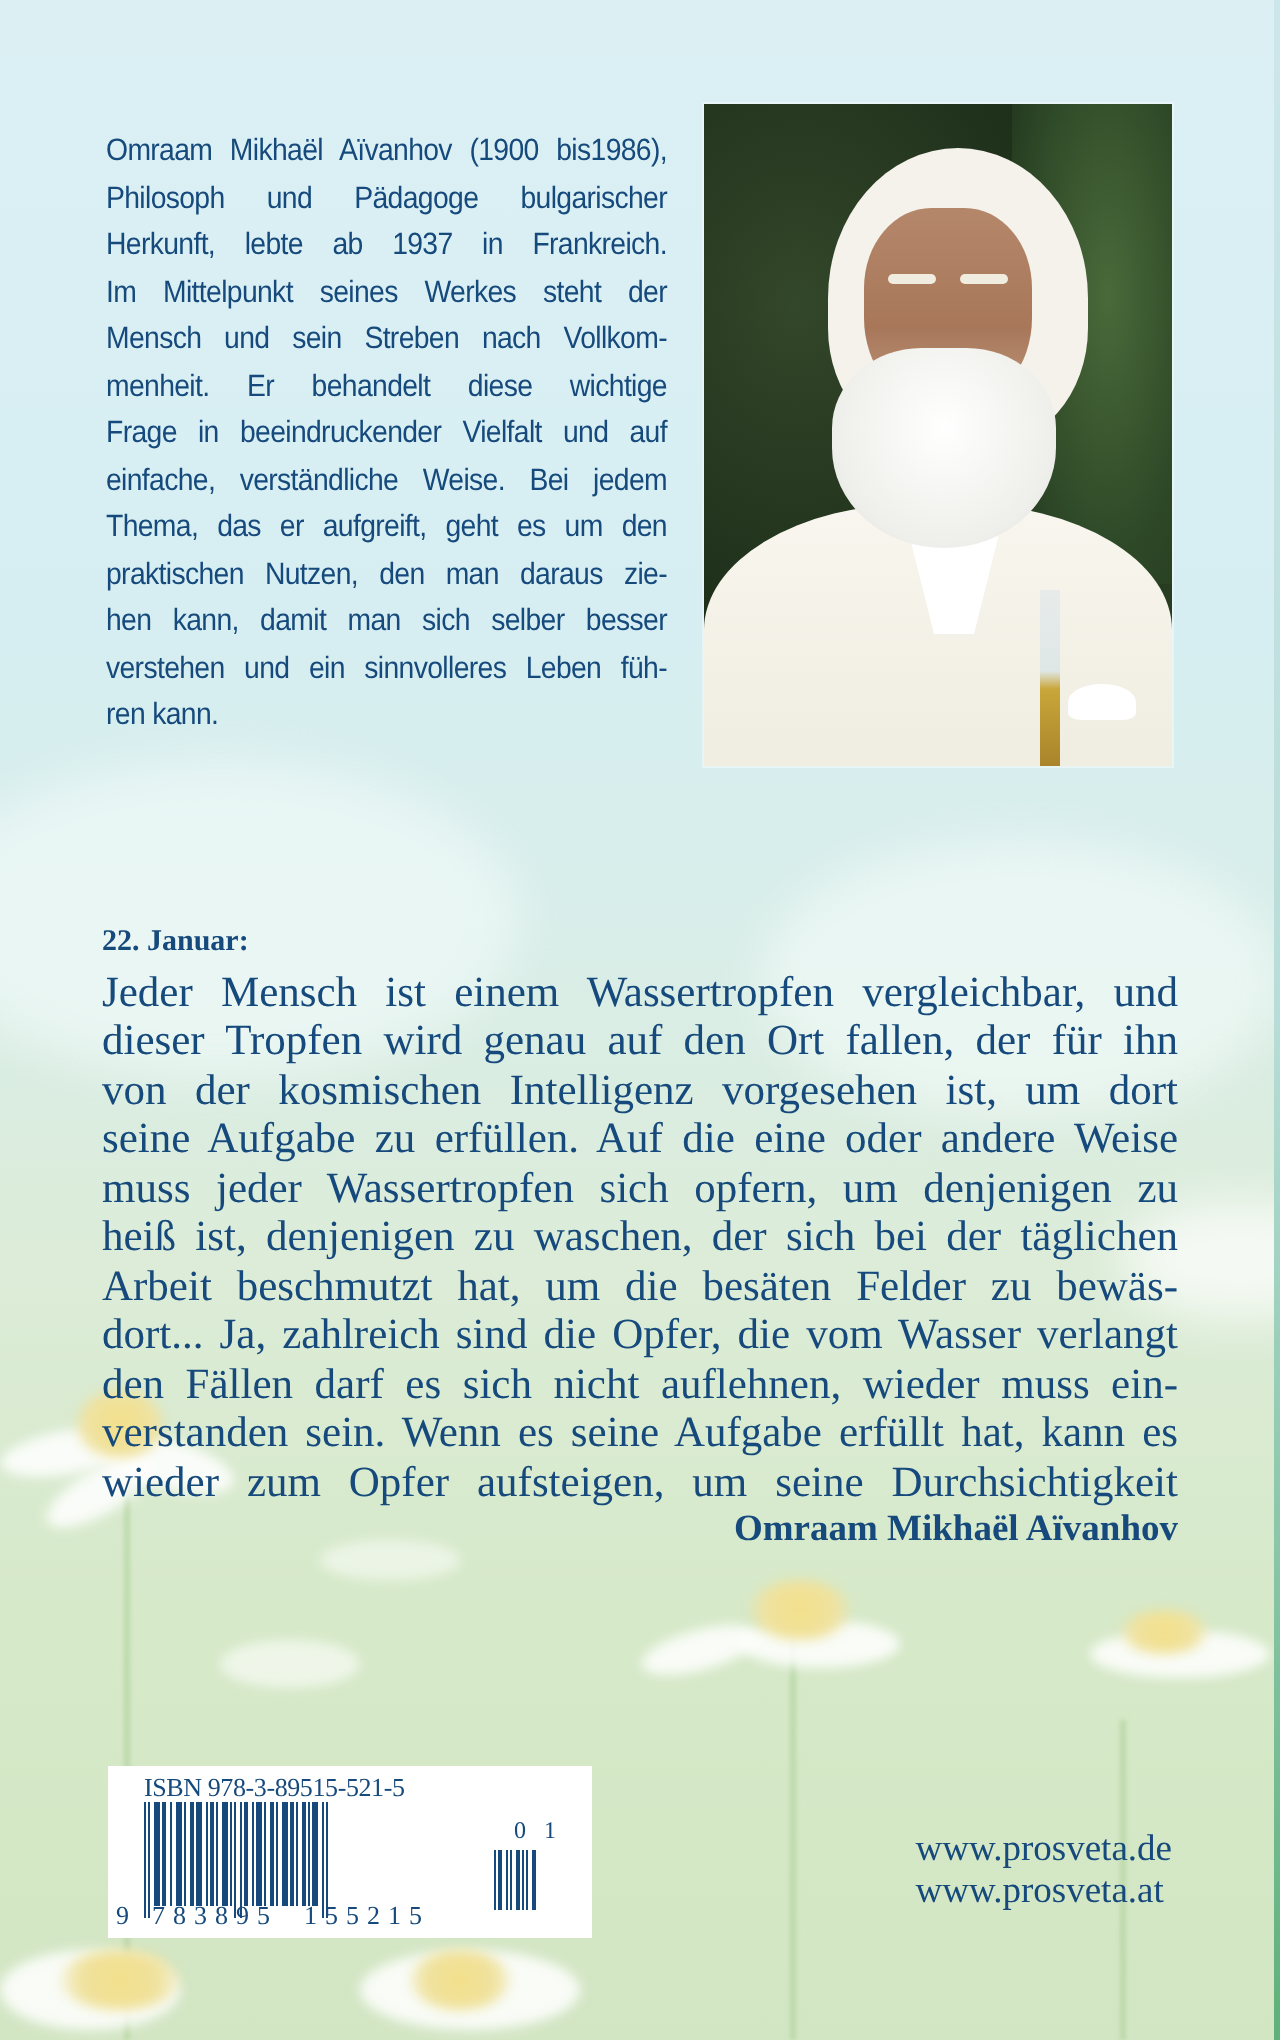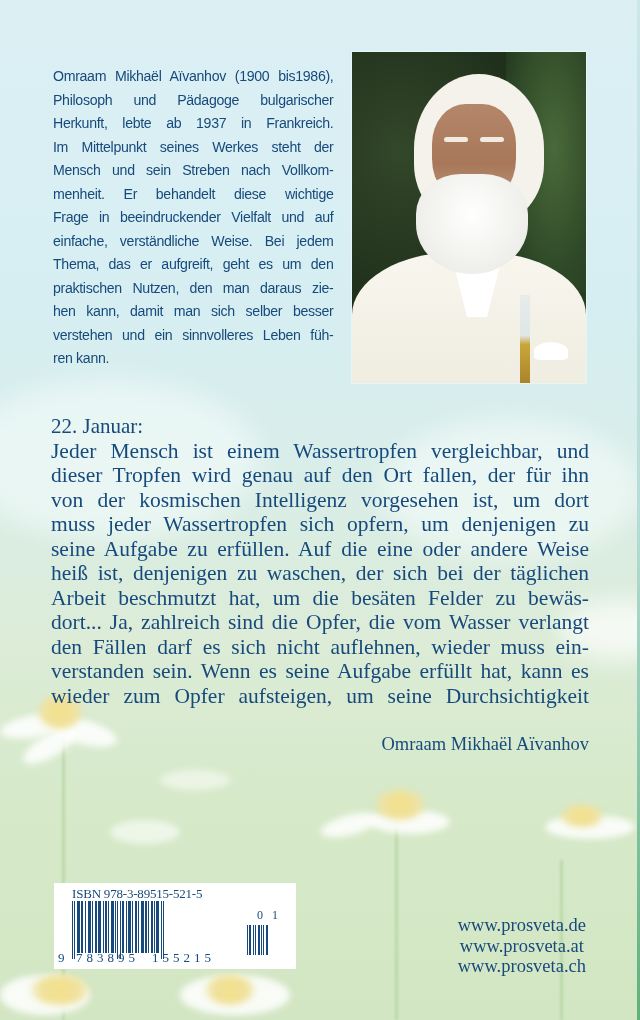--- a/index.html
+++ b/index.html
@@ -169,38 +169,40 @@
     .entry {
       position: absolute;
       left: 51px;
       top: 414px;
       width: 538px;
       font-size: 21.5px;
       line-height: 24.5px;
       color: #174a7c;
     }
     .entry .date {
-      font-weight: normal;
-      font-size: 21px;
+      font-weight: bold;
+      font-size: 15px;
       display: block;
+      margin-top: 45px;
     }
     .entry .line {
       display: block;
       text-align: justify;
       text-align-last: justify;
       white-space: nowrap;
     }
     .entry .line.last {
       text-align-last: left;
     }
     .entry .signature {
       display: block;
       text-align: right;
-      margin-top: 24px;
+      margin-top: 0;
       font-size: 18.5px;
+      font-weight: bold;
     }
 
     .isbn-box {
       position: absolute;
       left: 54px;
       top: 883px;
       width: 242px;
       height: 86px;
       background: #ffffff;
     }
@@ -250,21 +252,21 @@
     .ean-digits span {
       position: absolute;
       white-space: nowrap;
       letter-spacing: 4px;
     }
 
     .websites {
       position: absolute;
       right: 54px;
       top: 915px;
-      text-align: center;
+      text-align: left;
       font-size: 18.5px;
       line-height: 20.5px;
       color: #174a7c;
     }
     .websites a {
       display: block;
       color: #174a7c;
       text-decoration: none;
     }
   </style>
@@ -329,22 +331,22 @@
   <div class="beard"></div>
   <div class="wand"></div>
   <div class="kerchief"></div>
 </div>
 
 <div class="entry">
   <span class="date">22. Januar:</span>
   <span class="line">Jeder Mensch ist einem Wassertropfen vergleichbar, und</span>
   <span class="line">dieser Tropfen wird genau auf den Ort fallen, der für ihn</span>
   <span class="line">von der kosmischen Intelligenz vorgesehen ist, um dort</span>
+  <span class="line">seine Aufgabe zu erfüllen. Auf die eine oder andere Weise</span>
   <span class="line">muss jeder Wassertropfen sich opfern, um denjenigen zu</span>
-  <span class="line">seine Aufgabe zu erfüllen. Auf die eine oder andere Weise</span>
   <span class="line">heiß ist, denjenigen zu waschen, der sich bei der täglichen</span>
   <span class="line">Arbeit beschmutzt hat, um die besäten Felder zu bewäs-</span>
   <span class="line">dort... Ja, zahlreich sind die Opfer, die vom Wasser verlangt</span>
   <span class="line">den Fällen darf es sich nicht auflehnen, wieder muss ein-</span>
   <span class="line">verstanden sein. Wenn es seine Aufgabe erfüllt hat, kann es</span>
   <span class="line">wieder zum Opfer aufsteigen, um seine Durchsichtigkeit</span>
   <span class="signature">Omraam Mikhaël Aïvanhov</span>
 </div>
 
 <div class="isbn-box">
@@ -395,14 +397,13 @@
   <div class="ean-digits">
     <span style="left:0px;">9</span>
     <span style="left:18px;">783895</span>
     <span style="left:94px;">155215</span>
   </div>
 </div>
 
 <div class="websites">
   <a>www.prosveta.de</a>
   <a>www.prosveta.at</a>
-  <a>www.prosveta.ch</a>
 </div>
 
 </body></html>

